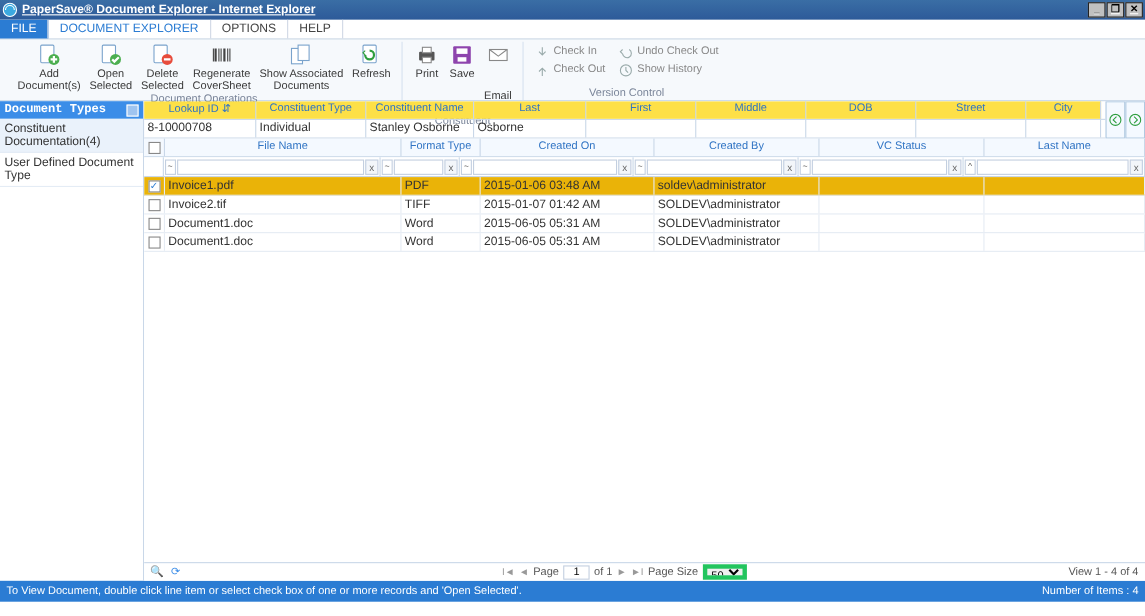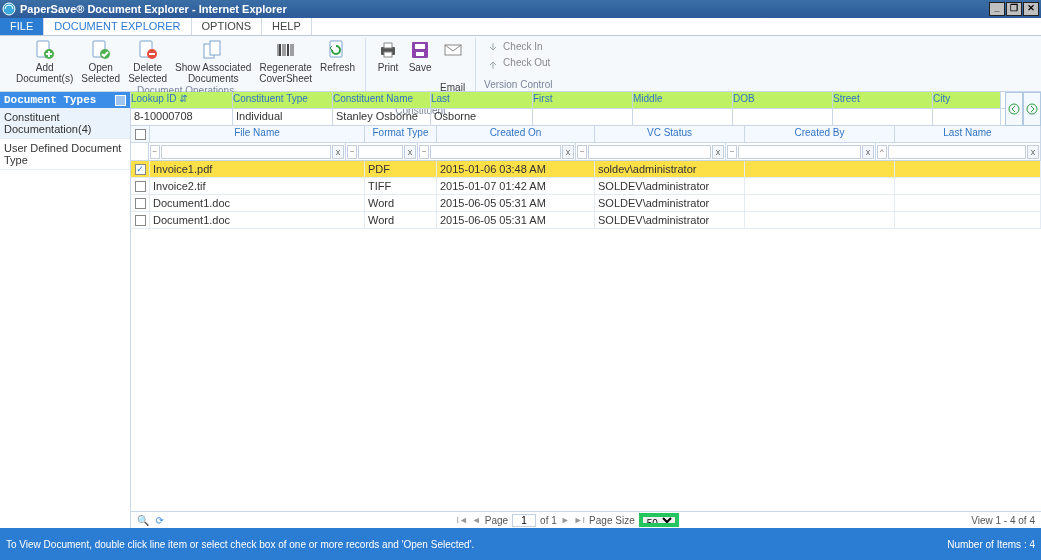--- a/index.html
+++ b/index.html
@@ -1,19 +1,19 @@
 <!DOCTYPE html>
 <html><head>
 <meta charset="utf-8">
 <style>
 * { margin: 0; padding: 0; box-sizing: border-box; }
 body { font-family: "Segoe UI", Tahoma, sans-serif; font-size: 11px; background: #fff; width: 1041px; height: 560px; overflow: hidden; position: relative; }
 
 
-.titlebar { height: 18px; background: linear-gradient(#3a6ea5, #2d5a99); color: #fff; display: flex; align-items: center; padding: 0 2px; font-size: 11px; }
+.titlebar { height: 18px; background: linear-gradient(#3a6ea5, #2d5a99); color: #fff; display: flex; align-items: center; padding: 0 2px; font-size: 11px; text-decoration: underline; }
 .titlebar .app-icon { width: 14px; height: 14px; margin-right: 4px; display: inline-flex; align-items: center; justify-content: center; }
 .titlebar .title-text { flex: 1; font-weight: bold; }
 .titlebar .win-btns { display: flex; }
 .titlebar .win-btns div { width: 16px; height: 14px; background: #c0c0c0; border: 1px solid #222; margin-left: 1px; font-size: 9px; text-align: center; line-height: 10px; color: #000; font-weight: bold; cursor: pointer; }
 
 
 .menutabs { height: 18px; background: #fff; border-bottom: 1px solid #bcd; display: flex; font-size: 11px; }
 .menutabs .tab { padding: 2px 10px; border-right: 1px solid #d0d7e5; color: #444; cursor: pointer; }
 .menutabs .tab.file { background: #2b7cd3; color: #fff; }
 .menutabs .tab.active { color: #2b7cd3; font-weight: normal; }
@@ -36,54 +36,54 @@
 .lp-header { background: #3b8de8; color: #fff; font-size: 11px; font-weight: bold; padding: 2px 4px; display: flex; align-items: center; justify-content: space-between; font-family: Liberation Mono, monospace; }
 .lp-header .collapse { width: 11px; height: 11px; background: #9fc4f0; border: 1px solid #fff; }
 .lp-item { padding: 3px 4px; font-size: 11px; border-bottom: 1px solid #e4ecf5; cursor: pointer; color: #333; }
 .lp-item.sel { background: #eaf2fb; }
 
 
 .rightpanel { flex: 1; display: flex; flex-direction: column; overflow: hidden; }
 
 
 .lookup-hdr { display: flex; height: 17px; border-bottom: 1px solid #c9d7e8; }
-.lookup-hdr .cell { border-right: 1px solid #c9d7e8; font-size: 10px; color: #3074c4; padding-top: 1px; background: #bef264; }
+.lookup-hdr .cell { border-right: 1px solid #c9d7e8; font-size: 10px; color: #3074c4; text-align: center; padding-top: 1px; background: #fde047; }
 .lookup-data { display: flex; height: 17px; border-bottom: 1px solid #c9d7e8; }
 .lookup-data .cell { border-right: 1px solid #c9d7e8; font-size: 11px; color: #333; padding: 1px 3px; white-space: nowrap; overflow: hidden; }
 .navarrow { width: 18px; display: flex; align-items: center; justify-content: center; border: 1px solid #b0c8e0; margin: 0; background: #f4f9ff; cursor: pointer; }
 
 
 .grid-hdr { display: flex; height: 17px; border-bottom: 1px solid #c9d7e8; background: #f4f9ff; }
 .grid-hdr .gcell { border-right: 1px solid #c9d7e8; font-size: 10px; color: #3074c4; text-align: center; padding-top: 1px; }
 .grid-filter { display: flex; height: 18px; border-bottom: 1px solid #c9d7e8; background: #fff; }
 .grid-filter .fcell { border-right: 1px solid #c9d7e8; display: flex; align-items: center; padding: 0 1px; gap: 1px; }
 .grid-filter .caret { width: 10px; height: 14px; border: 1px solid #c3cfe0; text-align: center; font-size: 8px; color: #666; cursor: pointer; line-height: 12px; }
 .grid-filter input { flex: 1; min-width: 0; height: 14px; border: 1px solid #c3cfe0; font-size: 10px; padding: 0 2px; }
 .grid-filter .xbtn { width: 12px; height: 14px; border: 1px solid #c3cfe0; text-align: center; font-size: 9px; color: #666; cursor: pointer; line-height: 12px; background:#f3f6fa; }
 
 
 .grid-body { flex: 1; overflow: auto; background: #fff; }
 .grid-row { display: flex; height: 17px; border-bottom: 1px solid #e5ebf3; align-items: center; }
-.grid-row.sel { background: #fde047; }
+.grid-row.sel { background: #eab308; }
 .grid-row .rcell { border-right: 1px solid #e5ebf3; font-size: 11px; color: #333; padding: 0 3px; height: 100%; display: flex; align-items: center; white-space: nowrap; overflow: hidden; }
 .chkcol { width: 19px; display:flex; align-items:center; justify-content:center;}
 .chkbox { width: 11px; height: 11px; border: 1px solid #888; background: #fff; display:flex; align-items:center; justify-content:center; font-size:9px; color:#2b7cd3; cursor:pointer;}
 .chkbox.checked::after { content:"✓"; }
 
 
 .pager { height: 17px; border-top: 1px solid #c9d7e8; display: flex; align-items: center; padding: 0 6px; font-size: 10px; color: #555; background:#fff; }
 .pager .left { display:flex; gap:6px; align-items:center;}
 .pager .center { flex:1; display:flex; gap:4px; align-items:center; justify-content:center;}
 .pager .right { }
 .pager .pgbtn { color:#999; cursor:pointer; font-size:9px;}
 .pager input { width:24px; height:13px; border:1px solid #c3cfe0; text-align:center; font-size:10px;}
 .pager select { height:14px; border:4px solid #22c55e; font-size:10px;}
 
 
-.statusbar { height: 33px; background: #2b7cd3; color: #fff; display: flex; align-items: center; padding: 0 6px; font-size: 10px; gap: 20px; }
+.statusbar { height: 19px; background: #2b7cd3; color: #fff; display: flex; align-items: center; padding: 0 6px; font-size: 10px; gap: 20px; }
 .statusbar .sb-right { margin-left: auto; }
 
 
 .lw-lookup { width:102px;} .lw-ctype{width:100px;} .lw-cname{width:98px;} .lw-last{width:102px;} .lw-first{width:100px;} .lw-middle{width:100px;} .lw-dob{width:100px;} .lw-street{width:100px;} .lw-city{width:68px;}
 
 .gw-chk{width:19px;} .gw-fname{width:215px;} .gw-ftype{width:72px;} .gw-created{width:158px;} .gw-cby{width:150px;} .gw-vc{width:150px;} .gw-lname{flex:1;}
 </style>
 </head>
 <body>
 
@@ -141,47 +141,47 @@
               <circle cx="15" cy="14" r="5" fill="#e74c3c"></circle>
               <path d="M12 14h6" stroke="#fff" stroke-width="2"></path>
             </svg>
           </span>
         <span class="lbl" style="white-space:pre;">Delete
 Selected</span>
       </div>
       <div class="ribbon-btn">
         <span class="icon">
             <svg width="22" height="20" viewBox="0 0 22 20">
-              <rect x="2" y="4" width="10" height="14" fill="#fff" stroke="#7aa3cc"></rect>
-              <rect x="8" y="1" width="10" height="14" fill="#fff" stroke="#7aa3cc"></rect>
-            </svg>
-          </span>
-        <span class="lbl" style="white-space:pre;">Show Associated
-Documents</span>
-      </div>
-      <div class="ribbon-btn">
-        <span class="icon">
-            <svg width="22" height="20" viewBox="0 0 22 20">
               <g stroke="#444">
                 <line x1="3" y1="4" x2="3" y2="16"></line>
                 <line x1="5" y1="4" x2="5" y2="16" stroke-width="2"></line>
                 <line x1="8" y1="4" x2="8" y2="16"></line>
                 <line x1="10" y1="4" x2="10" y2="16"></line>
                 <line x1="13" y1="4" x2="13" y2="16" stroke-width="2"></line>
                 <line x1="16" y1="4" x2="16" y2="16"></line>
                 <line x1="18" y1="4" x2="18" y2="16"></line>
               </g>
             </svg>
           </span>
         <span class="lbl" style="white-space:pre;">Regenerate
 CoverSheet</span>
       </div>
       <div class="ribbon-btn">
         <span class="icon">
             <svg width="22" height="20" viewBox="0 0 22 20">
+              <rect x="2" y="4" width="10" height="14" fill="#fff" stroke="#7aa3cc"></rect>
+              <rect x="8" y="1" width="10" height="14" fill="#fff" stroke="#7aa3cc"></rect>
+            </svg>
+          </span>
+        <span class="lbl" style="white-space:pre;">Show Associated
+Documents</span>
+      </div>
+      <div class="ribbon-btn">
+        <span class="icon">
+            <svg width="22" height="20" viewBox="0 0 22 20">
               <rect x="3" y="1" width="12" height="16" rx="1" fill="#fff" stroke="#7aa3cc"></rect>
               <path d="M9 6a4 4 0 1 1-4 4" stroke="#2e9e3f" fill="none" stroke-width="2"></path>
               <path d="M5 6l-2 2 2 2" stroke="#2e9e3f" fill="none"></path>
             </svg>
           </span>
         <span class="lbl">Refresh</span>
       </div>
     </div>
     <div class="group-title">Document Operations</div>
   </div>
@@ -229,20 +229,36 @@
             <span class="sicon"><svg width="14" height="14" viewBox="0 0 14 14">
                 <path d="M7 2v7M4 6l3 3 3-3" stroke="#9aa" fill="none"></path>
               </svg></span>
             <span>Check In</span>
           </div>
         <div class="ribbon-small">
             <span class="sicon"><svg width="14" height="14" viewBox="0 0 14 14">
                 <path d="M7 12V5M4 8l3-3 3 3" stroke="#9aa" fill="none"></path>
               </svg></span>
             <span>Check Out</span>
+          </div>
+      </div>
+      <div class="vc-col" style="margin-left:4px;">
+        <div class="ribbon-small">
+            <span class="sicon"><svg width="14" height="14" viewBox="0 0 14 14">
+                <path d="M10 4a4 4 0 1 1-6 4" stroke="#9aa" fill="none"></path>
+                <path d="M4 4l-2 2 2 2" stroke="#9aa" fill="none"></path>
+              </svg></span>
+            <span>Undo Check Out</span>
+          </div>
+        <div class="ribbon-small">
+            <span class="sicon"><svg width="14" height="14" viewBox="0 0 14 14">
+                <circle cx="7" cy="7" r="5" stroke="#9aa" fill="none"></circle>
+                <path d="M7 4v3l2 2" stroke="#9aa" fill="none"></path>
+              </svg></span>
+            <span>Show History</span>
           </div>
       </div>
     </div>
     <div class="group-title">Version Control</div>
   </div>
 </div>
 
 <div class="main">
   <div class="leftpanel">
     <div class="lp-header">
@@ -296,22 +312,22 @@
       </div>
     </div>
 
     <div class="grid-hdr">
       <div class="gcell gw-chk chkcol">
           <div class="chkbox"></div>
         </div>
       <div class="gcell gw-fname">File Name</div>
       <div class="gcell gw-ftype">Format Type</div>
       <div class="gcell gw-created">Created On</div>
+      <div class="gcell gw-cby">Created By</div>
       <div class="gcell gw-vc">VC Status</div>
-      <div class="gcell gw-cby">Created By</div>
       <div class="gcell gw-lname">Last Name</div>
     </div>
 
     <div class="grid-filter">
       <div class="fcell gw-chk"></div>
       <div class="fcell gw-fname">
           <div class="caret">~</div>
           <input style="">
           <div class="xbtn">x</div>
         </div>

